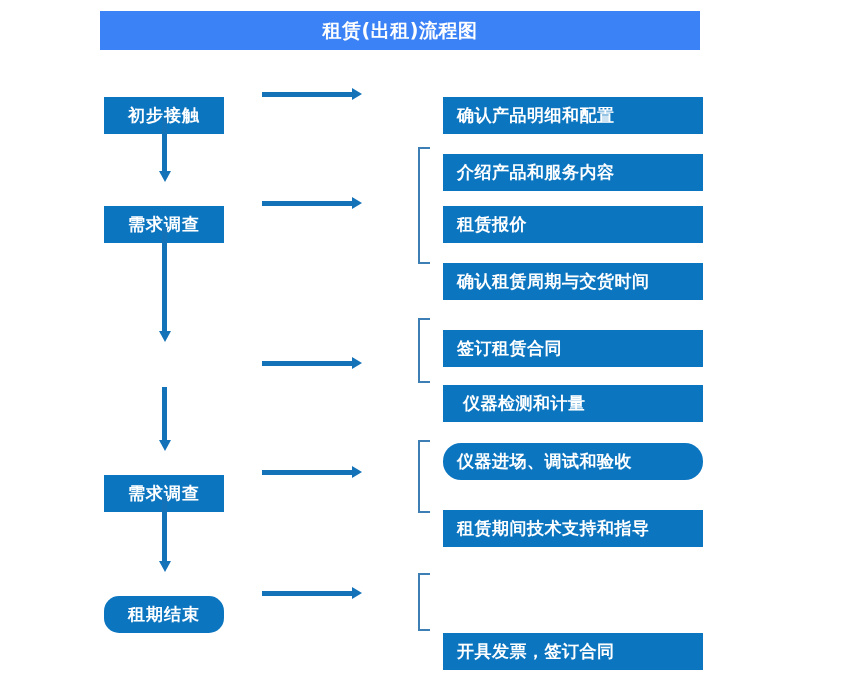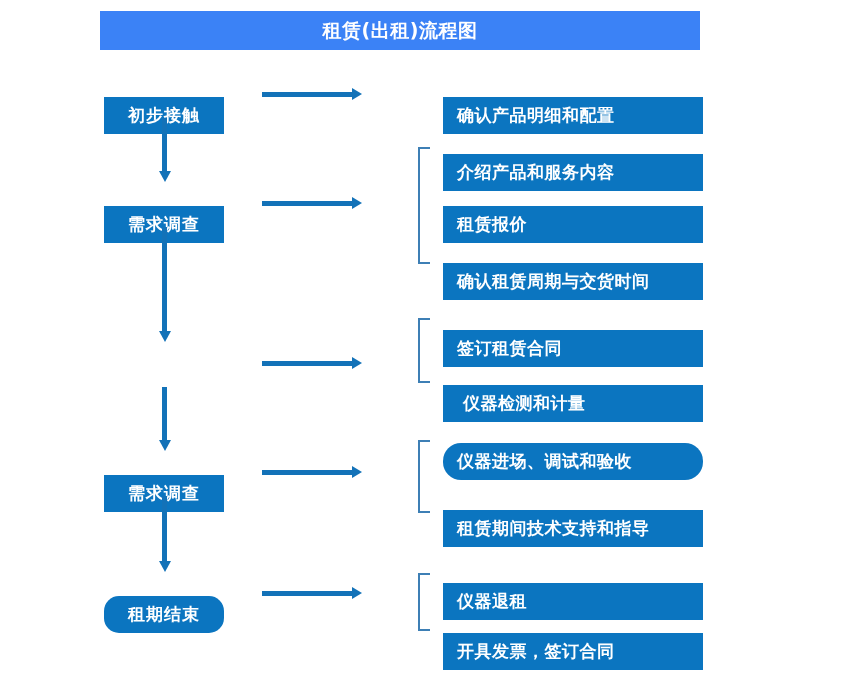--- a/index.html
+++ b/index.html
@@ -195,20 +195,17 @@
   </div>
 
   <div class="node left" style="top:576px;border-radius:15px;">
     <span>租期结束</span>
   </div>
   <div class="h-arrow" style="left:262px; top:587px; width:100px;">
     <div class="shaft" style="width:90px;"></div>
     <div class="head" style="left:90px;"></div>
   </div>
   <div class="bracket" style="left:418px; top:573px; height:58px;"></div>
-  <div class="node right" style="top:563px;">
-    <span>仪器退租</span>
-  </div>
   <div class="node right" style="top:613px;">
     <span>开具发票，签订合同</span>
   </div>
 
 </div>
 
 </body></html>

